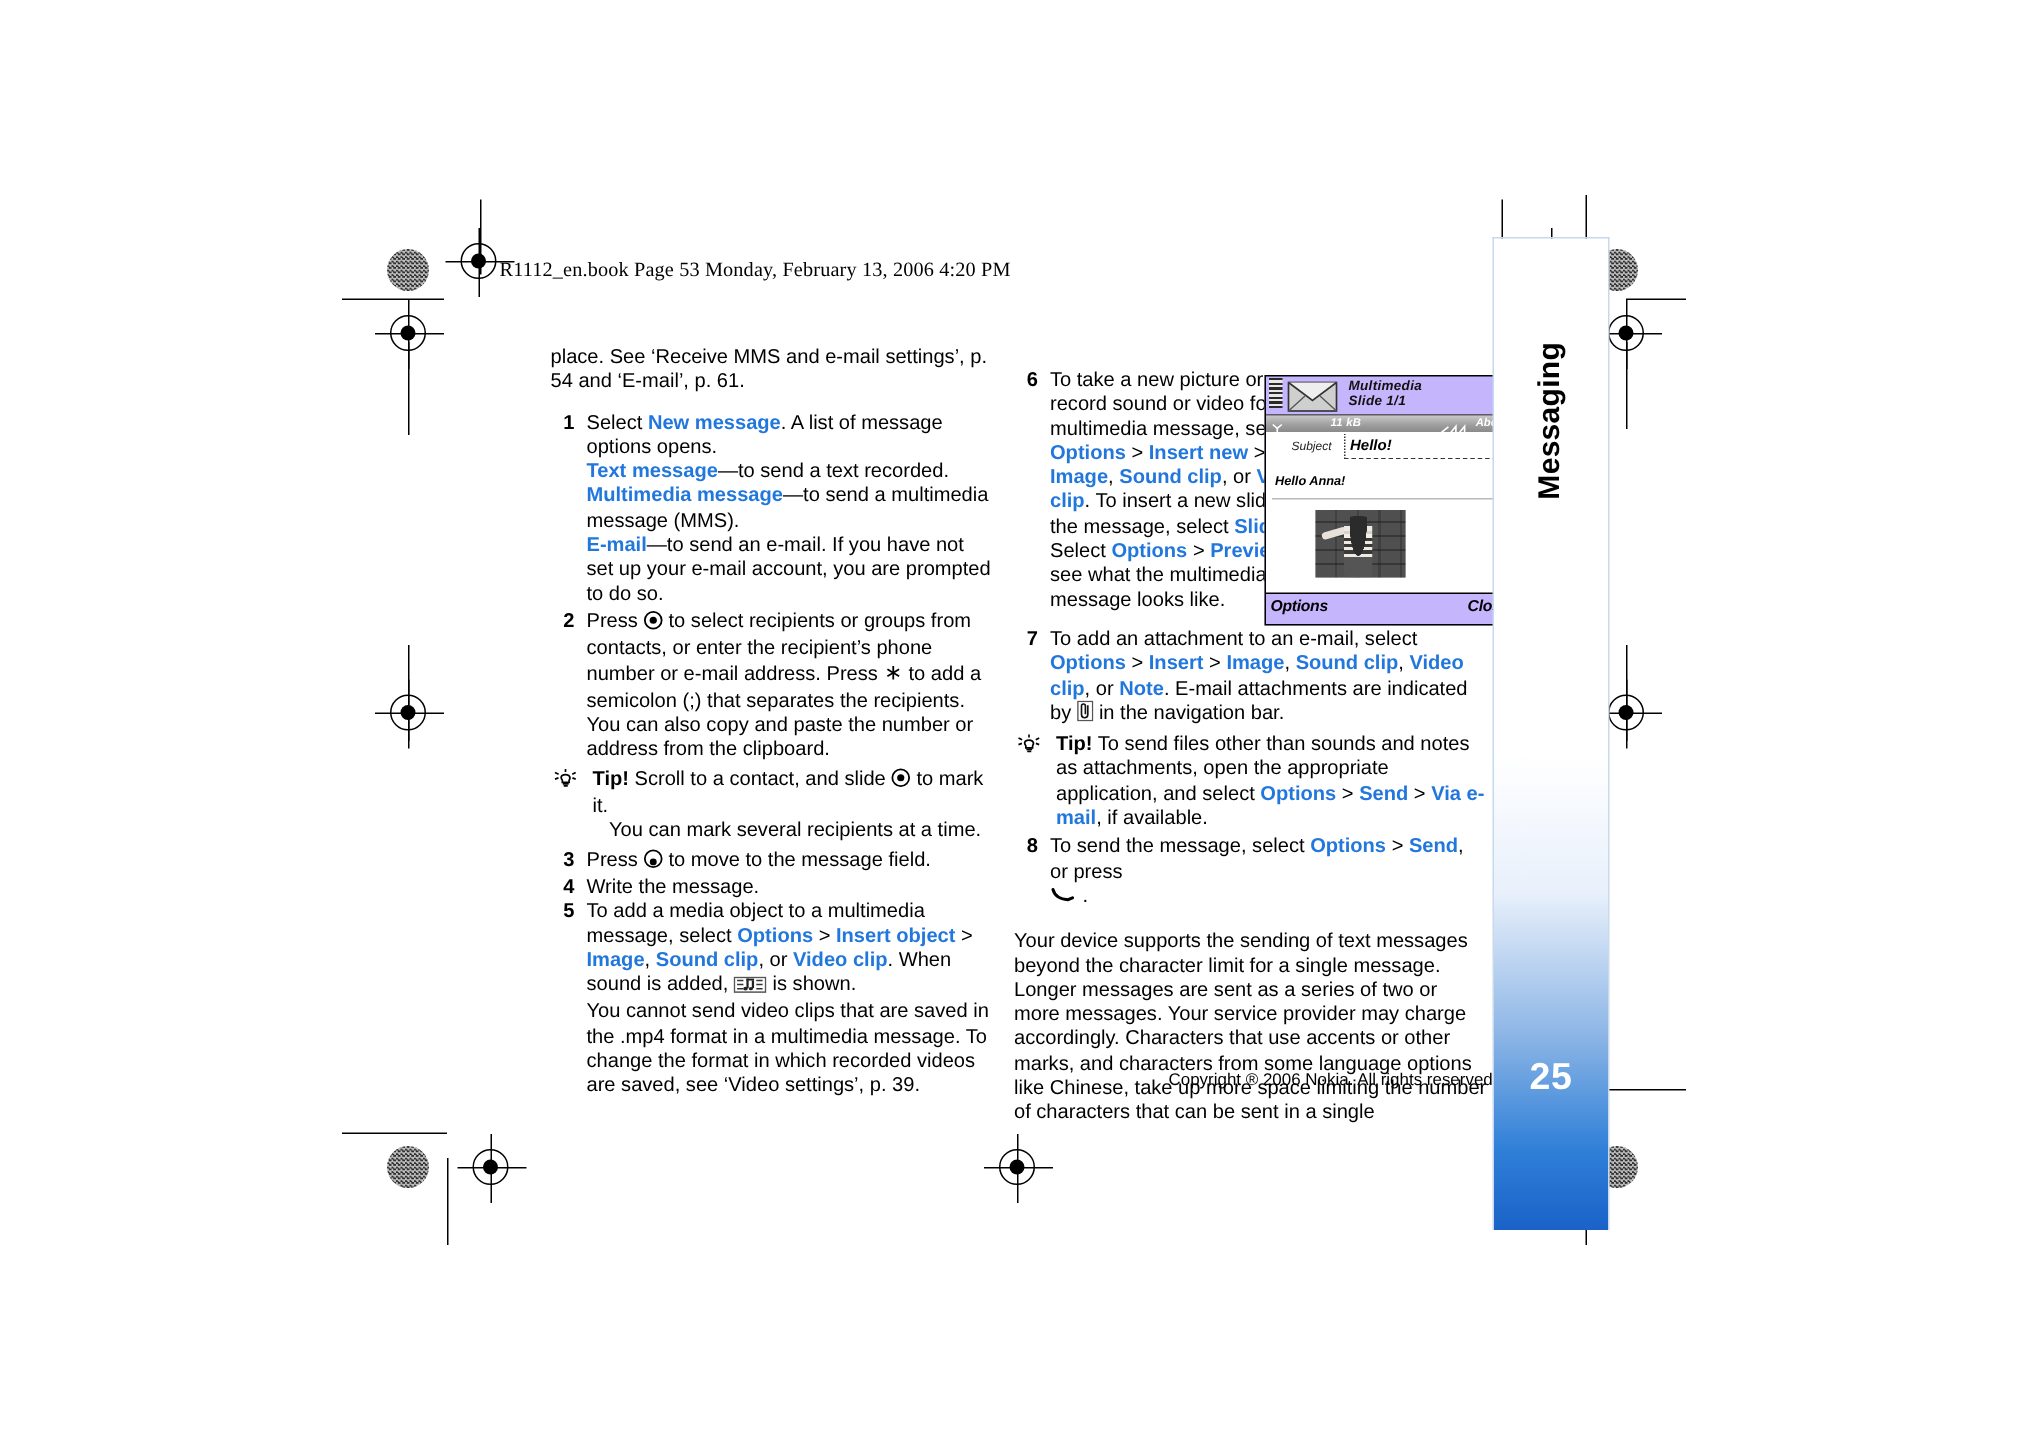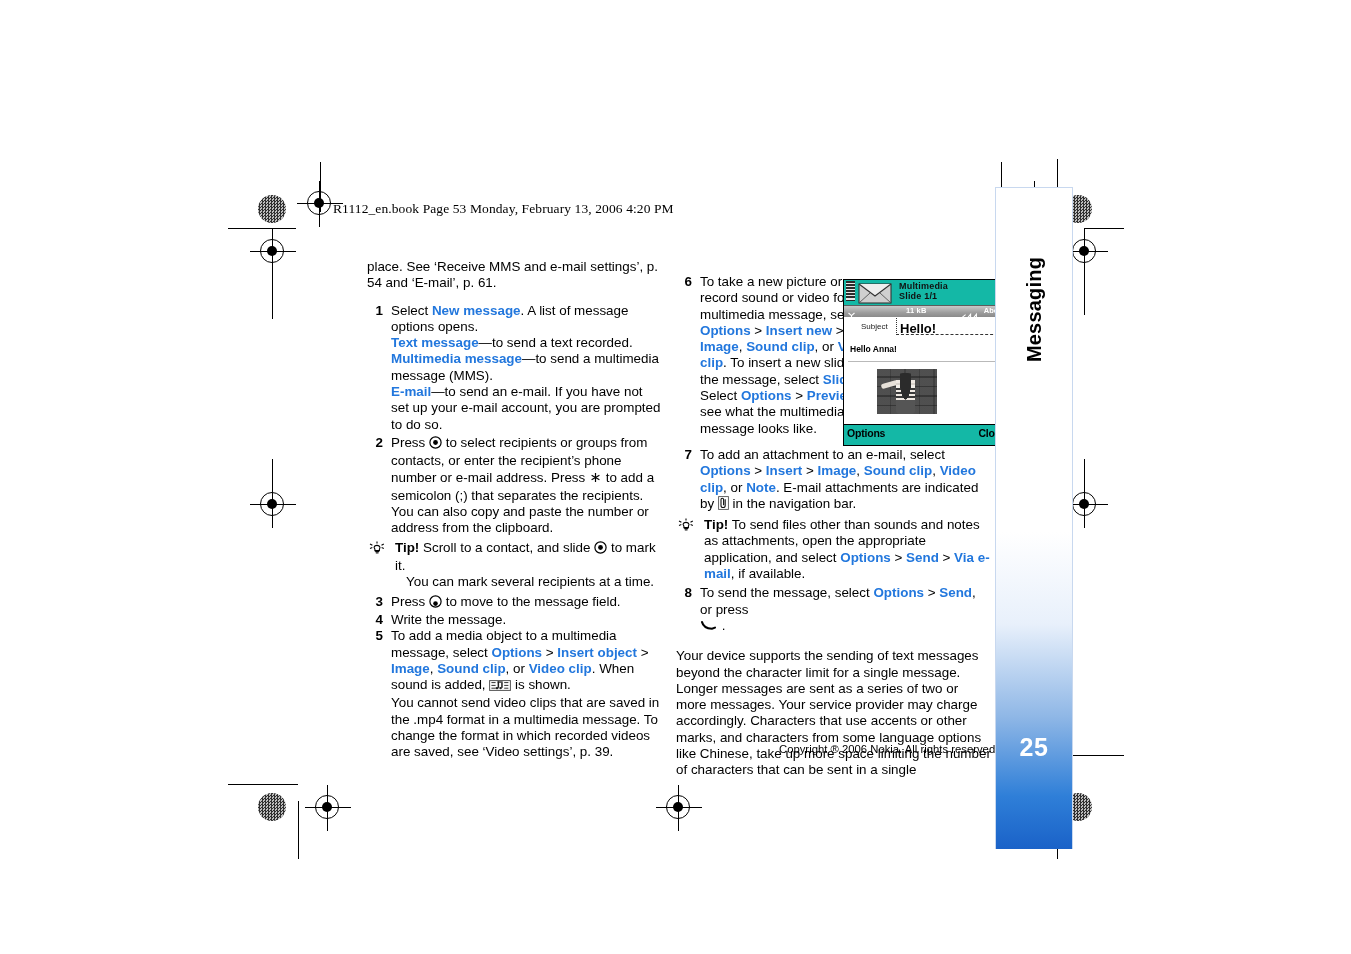--- a/index.html
+++ b/index.html
@@ -1,21 +1,21 @@
 <!DOCTYPE html>
 <html><head>
 <meta charset="utf-8">
 <style>
   html,body{margin:0;padding:0;}
   body{
     width:1351px;height:954px;background:#ffffff;position:relative;
     font-family:"Liberation Sans", sans-serif;
     -webkit-font-smoothing:antialiased;
   }
-  .page{position:absolute;inset:0;overflow:hidden;margin-top:29px;}
+  .page{position:absolute;inset:0;overflow:hidden;}
 
   
   .cross{position:absolute;width:34px;height:34px;}
   .cross:before,.cross:after{content:"";position:absolute;background:#000;}
   .cross:before{left:16px;top:-6px;width:1.4px;height:46px;}
   .cross:after{top:16px;left:-6px;height:1.4px;width:46px;}
   .cross span{position:absolute;left:4px;top:4px;width:24px;height:24px;border:1.4px solid #000;border-radius:50%;box-sizing:border-box;}
   .cross em{position:absolute;left:11px;top:11px;width:10px;height:10px;background:#000;border-radius:50%;}
 
   .dot{position:absolute;width:28px;height:28px;border-radius:50%;
@@ -58,46 +58,46 @@
   .tip .hang{display:block;text-indent:0;padding-left:11px;}
 
   .narrow{width:175px;}
 
   
   .gi{display:inline-block;vertical-align:-2px;}
 
   
   .phone{
     position:absolute;left:843px;top:250px;width:167px;height:167px;
-    border:1.2px solid #000;background:#14b8a6;box-sizing:border-box;
-    font-family:"Liberation Sans", sans-serif;overflow:hidden;
+    border:1.2px solid #000;background:#c4b5fd;box-sizing:border-box;
+    font-family:"Liberation Sans", sans-serif;overflow:hidden;font-style:italic;
   }
   .ph-title{height:25px;position:relative;border-bottom:0;}
   .ph-env{position:absolute;left:14px;top:3px;width:34px;height:21px;}
   .ph-t1{position:absolute;left:55px;top:1px;font-size:9px;font-weight:bold;color:#111;letter-spacing:.2px;}
   .ph-t2{position:absolute;left:55px;top:11px;font-size:9px;font-weight:bold;color:#111;letter-spacing:.2px;}
   .ph-bar-l{position:absolute;left:2px;top:1px;width:9px;height:20px;
      background:repeating-linear-gradient(to bottom,#2b2b2b 0 1.6px,#e8e8e8 1.6px 3.1px);}
   .ph-bar-r{position:absolute;right:2px;top:1px;width:9px;height:20px;
      background:repeating-linear-gradient(to bottom,#2b2b2b 0 1.6px,#e8e8e8 1.6px 3.1px);}
   .ph-status{
     position:absolute;left:0;right:0;top:25px;height:11px;
     background:linear-gradient(to bottom,#c9c9c9,#9d9d9d 60%,#8a8a8a);
     border-top:1px solid #5d5d5d;border-bottom:1px solid #5d5d5d;
   }
-  .ph-kb{position:absolute;left:62px;top:0px;font-size:7.5px;color:#fff;font-weight:bold;letter-spacing:.2px;text-align:center;}
+  .ph-kb{position:absolute;left:43px;top:0px;font-size:7.5px;color:#fff;font-weight:bold;letter-spacing:.2px;text-align:center;}
   .ph-abc{position:absolute;right:11px;top:0px;font-size:7.5px;color:#fff;font-weight:bold;}
   .ph-ant{position:absolute;left:3px;top:1px;}
   .ph-sig{position:absolute;right:31px;top:1px;}
   .ph-batt{position:absolute;right:2px;top:1px;width:5px;height:8px;border:1px solid #fff;box-sizing:border-box;}
   .ph-body{position:absolute;left:0;right:0;top:37px;bottom:20px;background:#fff;}
   .ph-subj-label{position:absolute;left:17px;top:5px;font-size:8px;color:#222;}
   .ph-subj-box{position:absolute;left:52px;top:1px;right:6px;height:17px;
       border-left:1.2px dotted #333;border-bottom:1.2px dashed #333;box-sizing:border-box;}
-  .ph-subj-val{position:absolute;left:56px;top:4px;font-size:13px;font-weight:bold;color:#000;}
+  .ph-subj-val{position:absolute;left:56px;top:4px;font-size:10px;font-weight:bold;color:#000;}
   .ph-msg{position:absolute;left:6px;top:27px;font-size:8.5px;font-weight:bold;color:#000;}
   .ph-hr{position:absolute;left:4px;right:6px;top:44px;height:1px;background:#b9b9b9;}
   .ph-photo{
     position:absolute;left:33px;top:52px;width:60px;height:45px;
     background:
       linear-gradient(115deg, rgba(255,255,255,.10) 0 100%),
       repeating-linear-gradient(90deg, #6e6e6e 0 13px, #4f4f4f 13px 14.5px),
       repeating-linear-gradient(0deg, #8a8a8a 0 8px, #4a4a4a 8px 9.4px);
     background-blend-mode:normal,multiply,normal;
     overflow:hidden;

